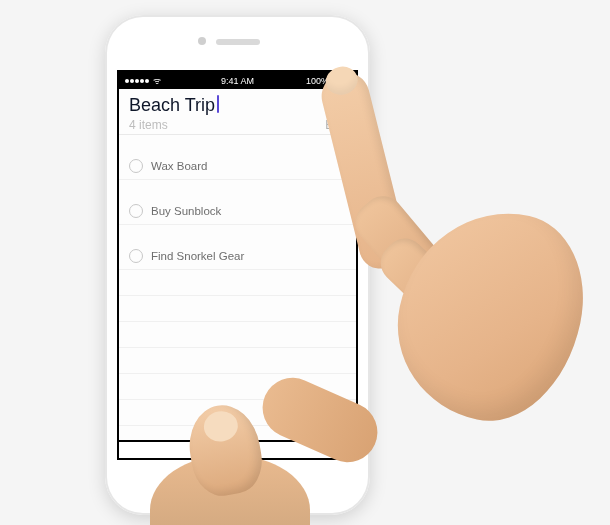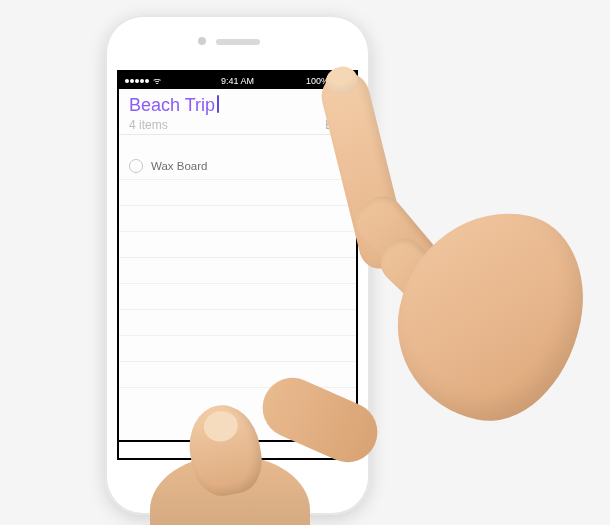--- a/index.html
+++ b/index.html
@@ -62,21 +62,21 @@
     .status-center { position: absolute; left:50%; transform:translateX(-50%);}
     .battery { border:1px solid #fff; width:18px; height:8px; border-radius:1px; position:relative;}
     .battery::after{content:"";position:absolute;right:-3px;top:2px;width:2px;height:4px;background:#fff;}
     .battery-fill{background:#fff;width:100%;height:100%;}
     .status-right{display:flex;align-items:center;gap:3px;}
     .header {
       padding: 6px 10px 2px 10px;
       border-bottom: 1px solid #e9e9e9;
     }
     .title {
-      font-size: 18px; color: #8b5cf6; font-weight: 400;
+      font-size: 18px; color: #0f172a; font-weight: 400;
       display:flex; align-items:flex-start; gap:2px;
     }
     .cursor {
       display:inline-block; width:2px; height:18px; background:#5b4ad6;
       border-radius:1px;
     }
     .subrow {
       display:flex; justify-content: space-between; align-items: flex-end;
       font-size: 12px; color:#bdbdbd; margin-top:2px;
     }
@@ -200,20 +200,28 @@
       <div class="subrow">
         <span>4 items</span>
         <span class="edit">Edit</span>
       </div>
     </div>
 
     <div class="list">
       <div class="row">
         <span class="radio"></span>
         <span class="item-text">Wax Board</span>
+      </div>
+      <div class="row">
+        <span class="radio"></span>
+        <span class="item-text">Buy Sunblock</span>
+      </div>
+      <div class="row">
+        <span class="radio"></span>
+        <span class="item-text">Find Snorkel Gear</span>
       </div>
       <div class="empty-row"></div>
       <div class="empty-row"></div>
       <div class="empty-row"></div>
       <div class="empty-row"></div>
       <div class="empty-row"></div>
       <div class="empty-row"></div>
       <div class="empty-row"></div>
       <div class="empty-row"></div>
 

